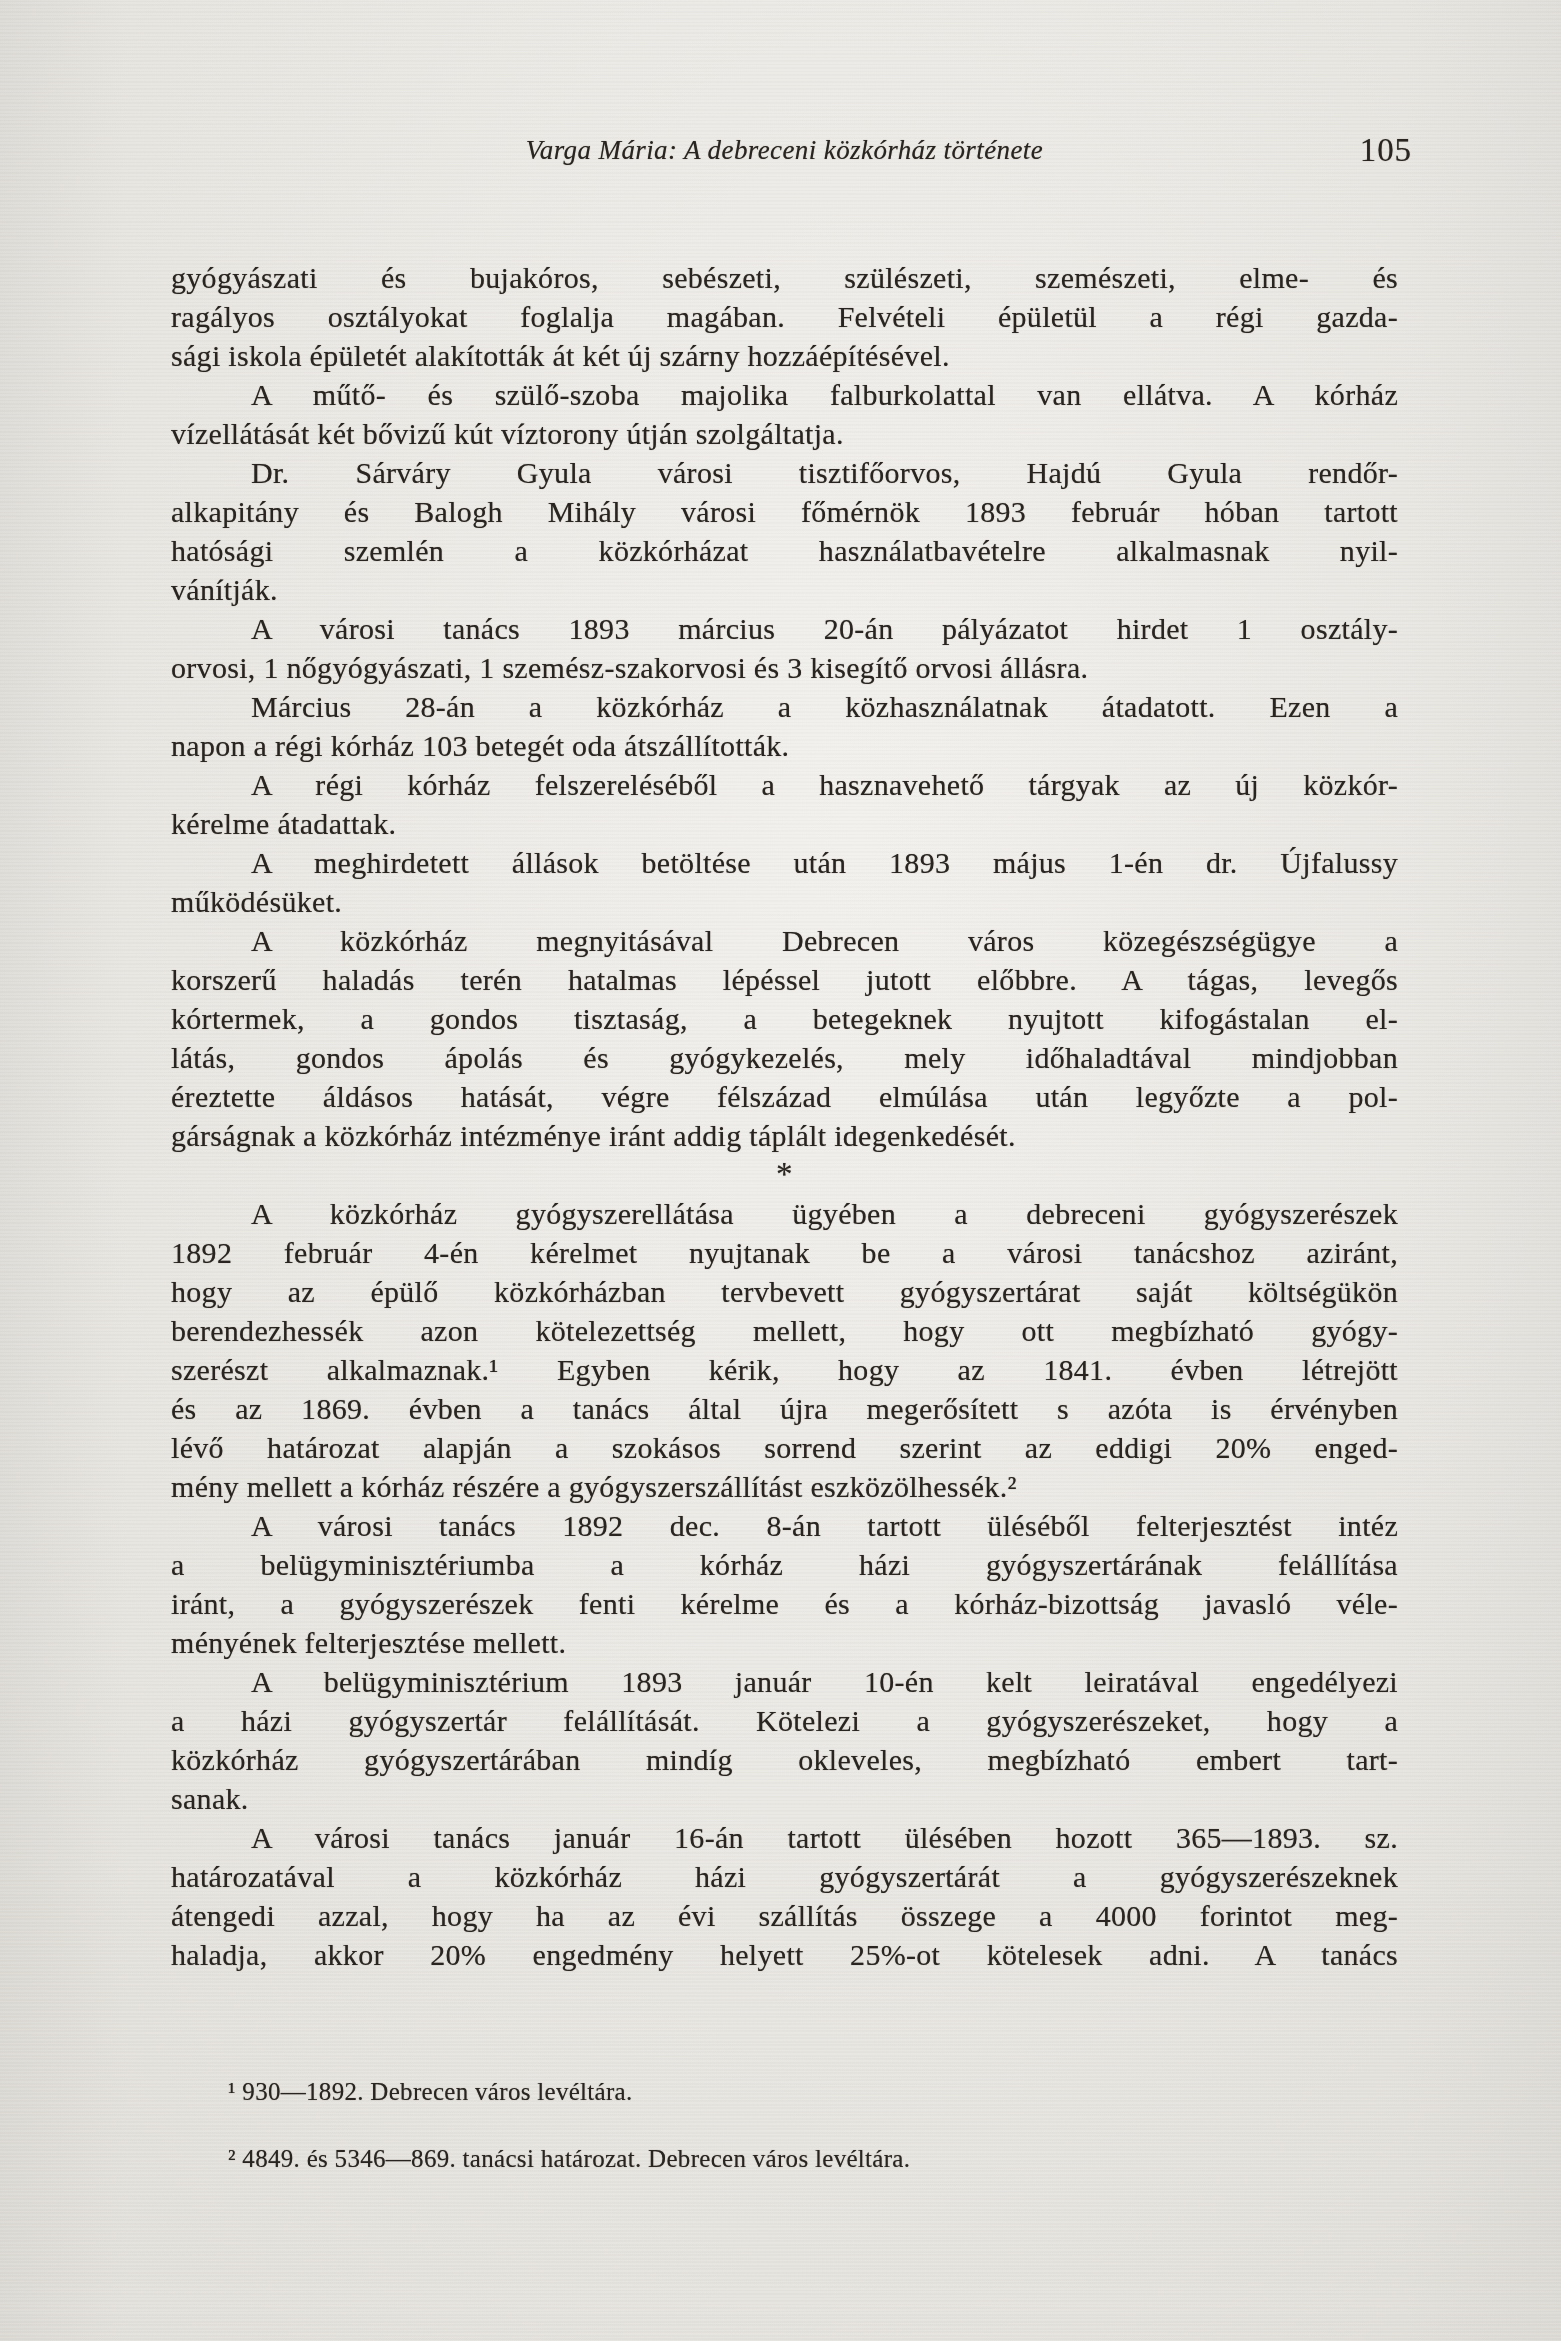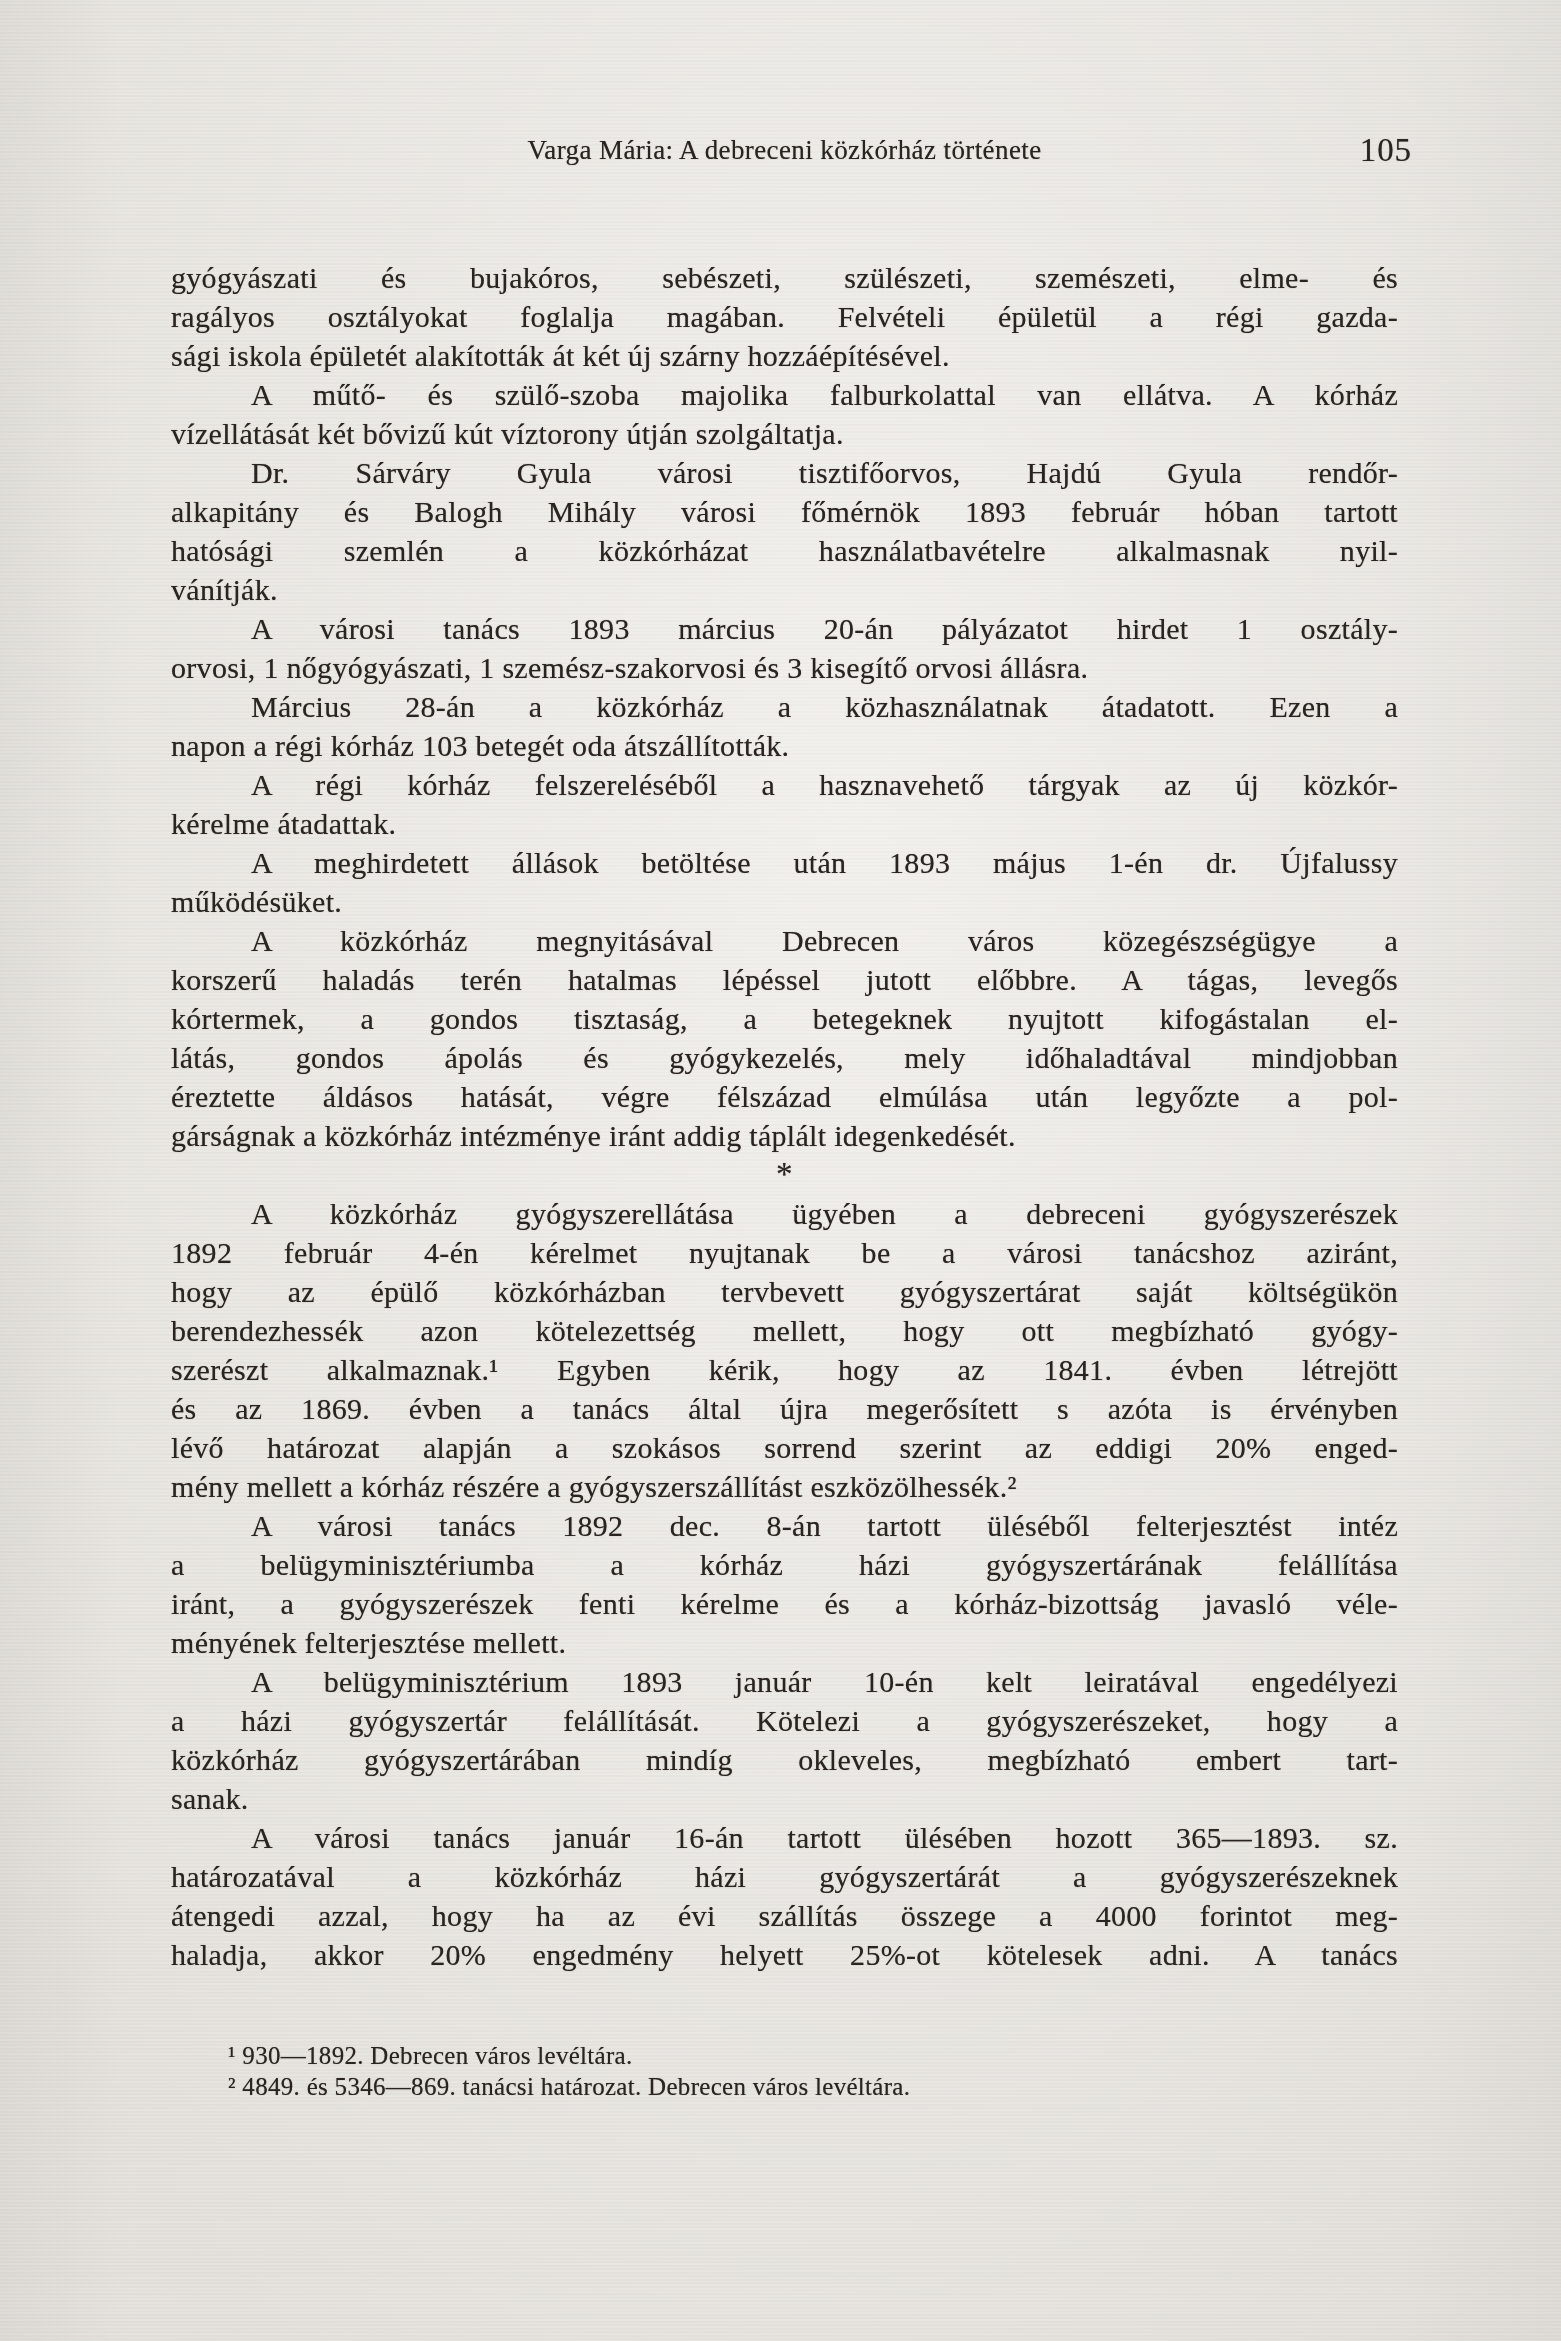--- a/index.html
+++ b/index.html
@@ -27,20 +27,21 @@
     top: 130px;
     left: 171px;
     width: 1227px;
     height: 40px;
     font-size: 27px;
     line-height: 40px;
   }
   .header .title {
     display: block;
     text-align: center;
+    font-style: italic;
     letter-spacing: 0.4px;
   }
   .header .pagenum {
     position: absolute;
     top: 0;
     right: -14px;
     font-style: normal;
     font-size: 33px;
     letter-spacing: 0.9px;
   }
@@ -82,20 +83,21 @@
     left: 171px;
     width: 1227px;
     font-size: 25px;
     letter-spacing: 0.3px;
   }
   .footnote {
     height: 31px;
     line-height: 31px;
     padding-left: 57px;
     white-space: nowrap;
+    margin-top: 36px;
   }
 </style>
 </head>
 <body>
 
 <div class="page">
 
   <div class="header scan-text">
     <span class="title">Varga Mária: A debreceni közkórház története</span>
     <span class="pagenum">105</span>

